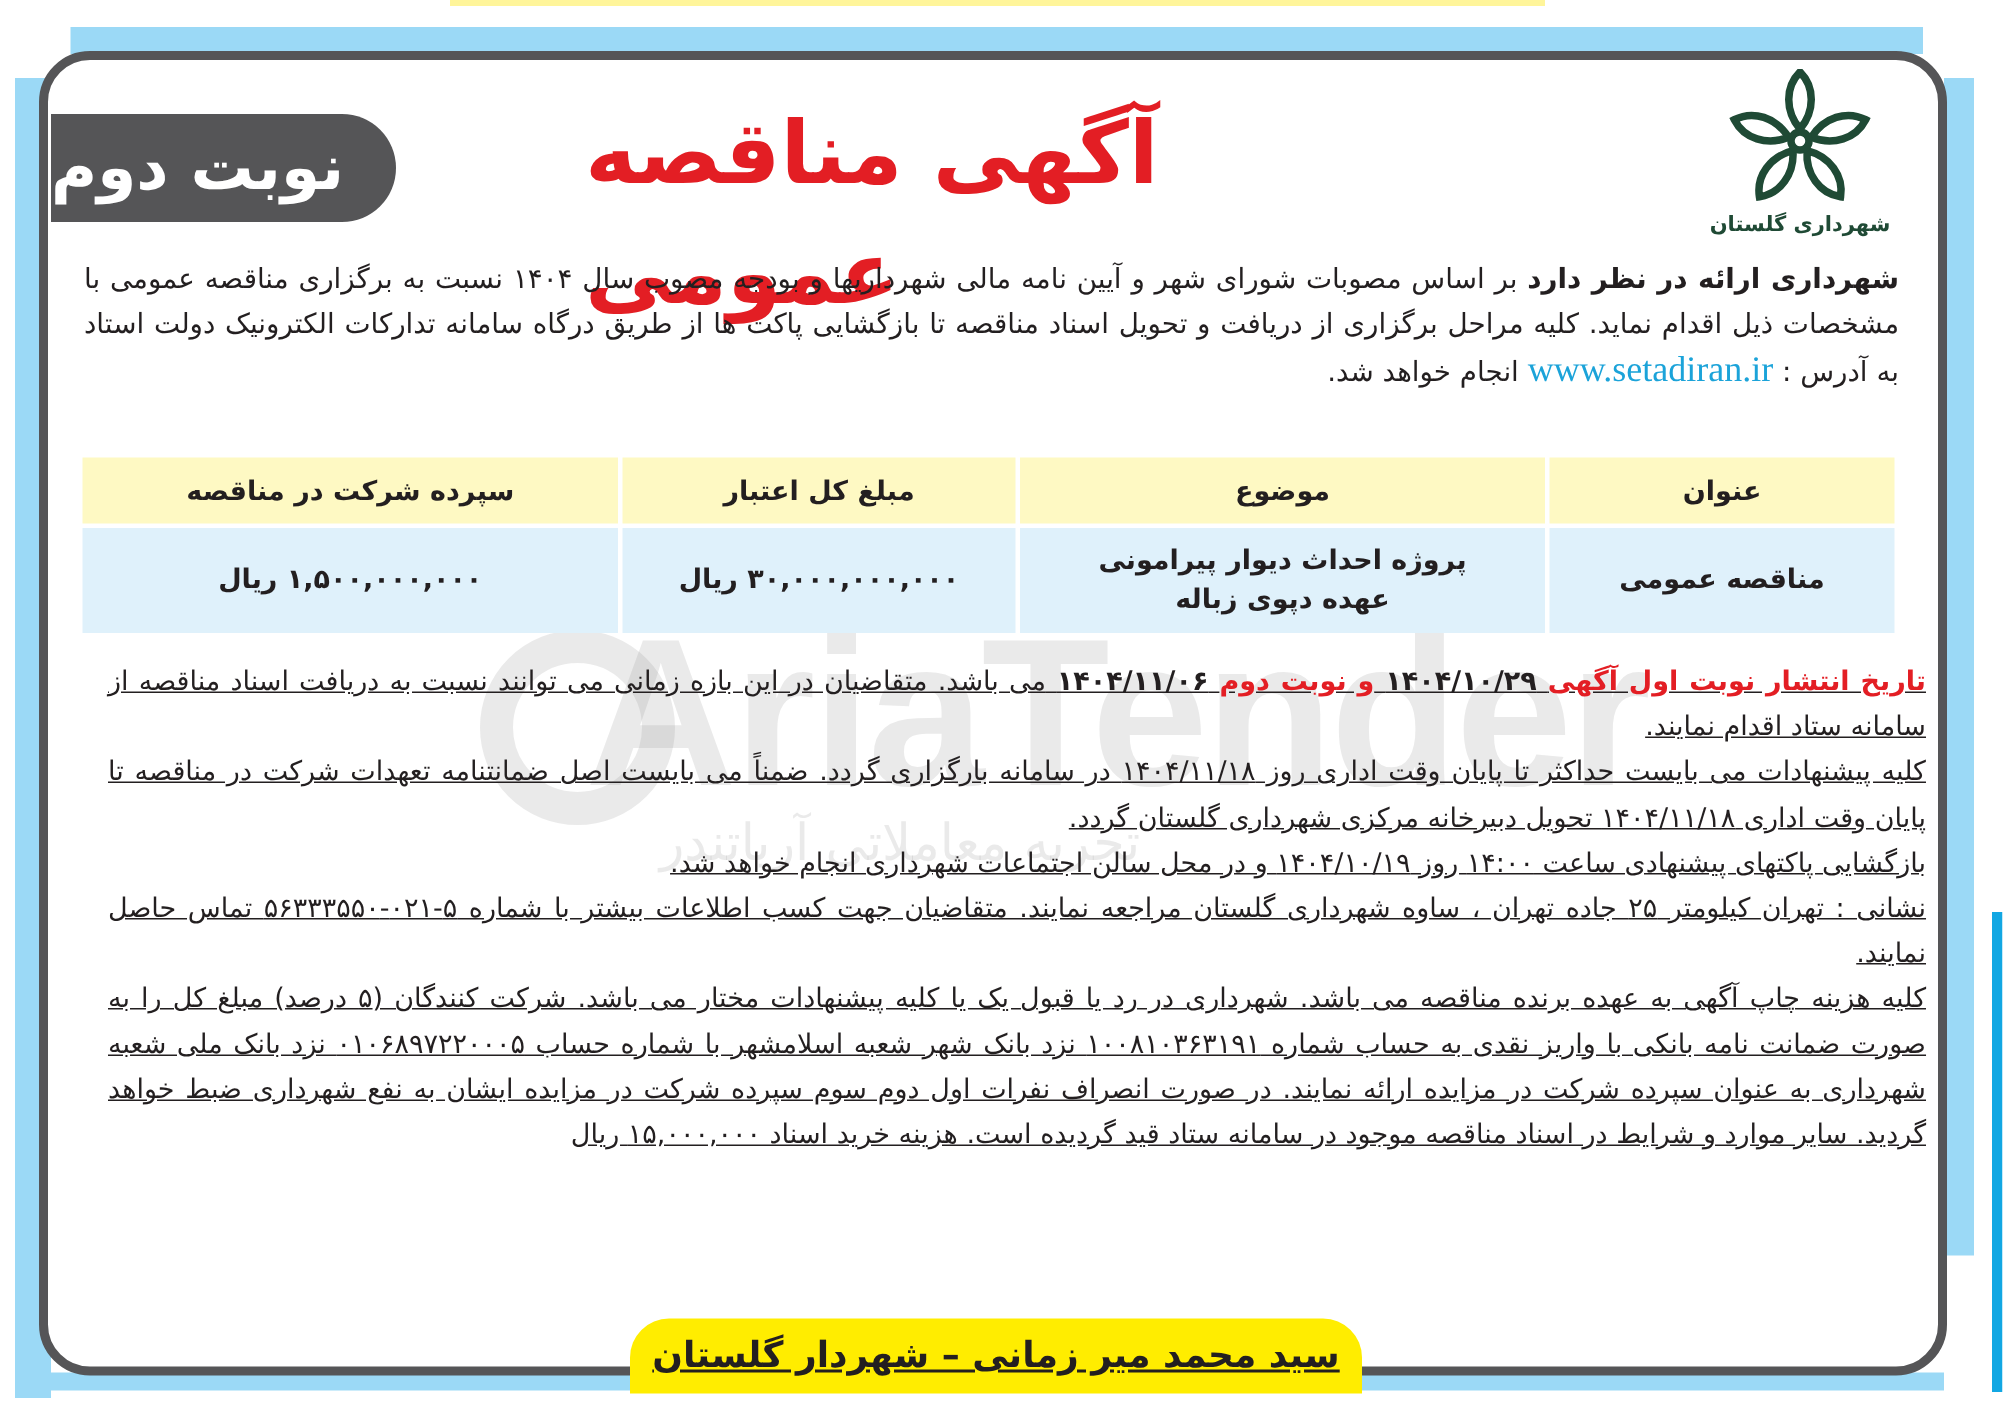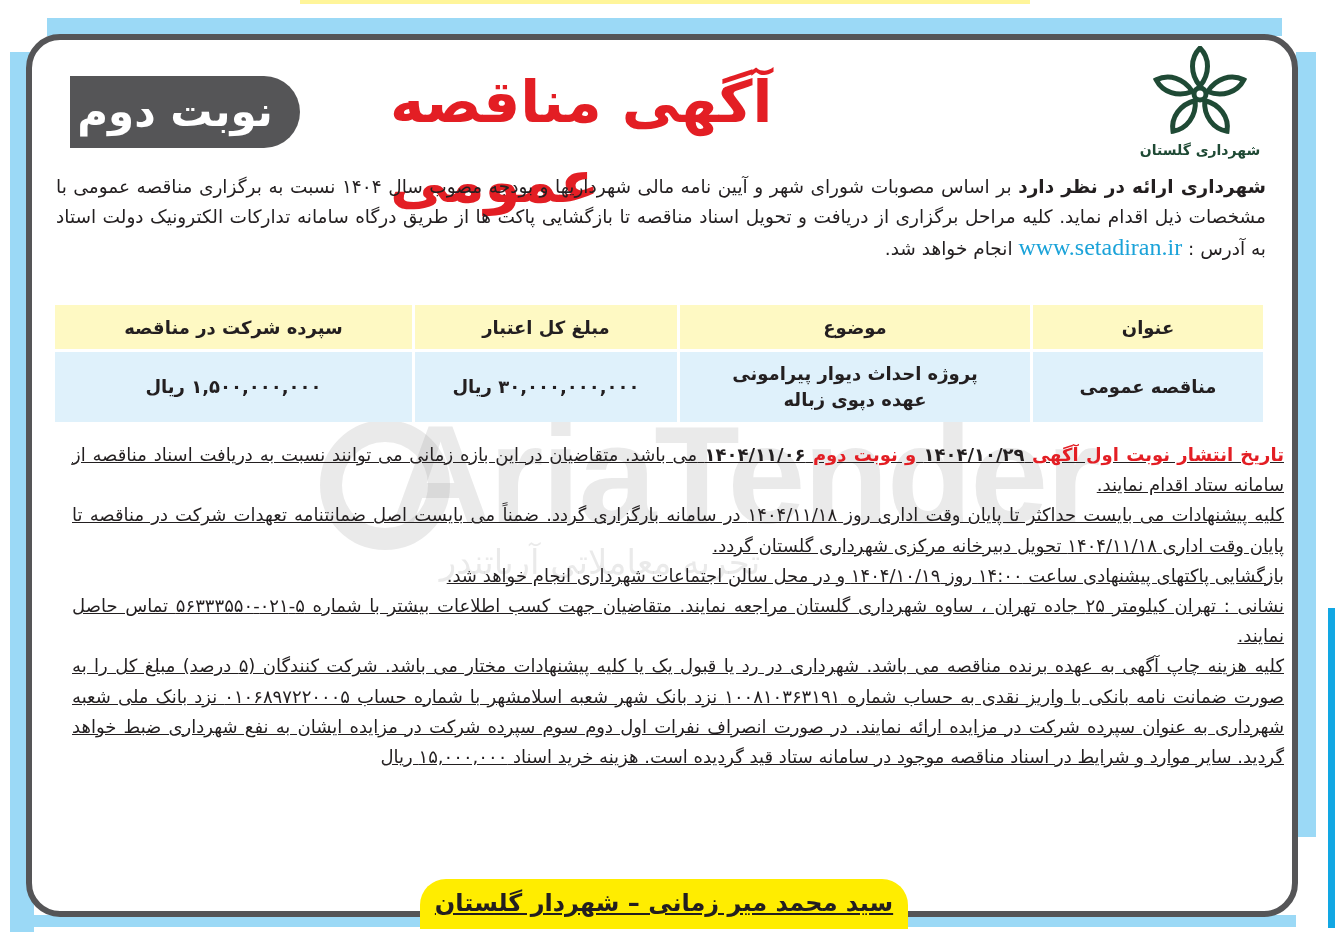--- a/index.html
+++ b/index.html
@@ -21,21 +21,21 @@
     .logo { position: absolute; left: 1130px; top: 44px; width: 140px; height: 125px; }
     .logo svg { position: absolute; left: 22px; top: 2px; }
     .logo-text { position: absolute; left: 0; top: 98px; width: 140px; text-align: center; direction: rtl;
       font-size: 14px; font-weight: bold; color: #1f4a35; letter-spacing: 1px; }
 
     .headline { position: absolute; left: 390px; top: 62px; width: 540px; text-align: left; direction: rtl;
       font-family: "DejaVu Sans", sans-serif; font-weight: bold; font-size: 58px; color: #e31e24; line-height: 80px; }
 
     .round-badge { position: absolute; left: 34px; top: 76px; width: 230px; height: 72px;
       background: #555557; border-radius: 0 36px 36px 0; color: #fff; direction: rtl;
-      font-weight: bold; font-size: 42px; line-height: 72px; text-align: center; padding-right: 20px; margin-left: 36px; }
+      font-weight: bold; font-size: 42px; line-height: 72px; text-align: left; padding-right: 20px; }
 
     .watermark { position: absolute; left: 320px; top: 368px; width: 700px; height: 190px; pointer-events: none; margin-top: 32px; }
     .wm-main { position: absolute; left: 70px; top: 0; font-size: 140px; font-weight: bold; color: rgba(150,150,150,0.2);
       line-height: 150px; font-family: "Liberation Sans", sans-serif; letter-spacing: -2px; }
     .wm-ring { position: absolute; left: 0; top: 20px; width: 130px; height: 130px; border: 22px solid rgba(150,150,150,0.2); border-radius: 50%; }
     .wm-sub { position: absolute; left: 0; top: 142px; width: 560px; text-align: center; direction: rtl;
       font-size: 34px; color: rgba(150,150,150,0.2); letter-spacing: 10px; }
 
     .content { position: absolute; left: 56px; top: 172px; width: 1210px; direction: rtl; text-align: justify;
       font-size: 18.5px; line-height: 30px; color: #231f20; }

